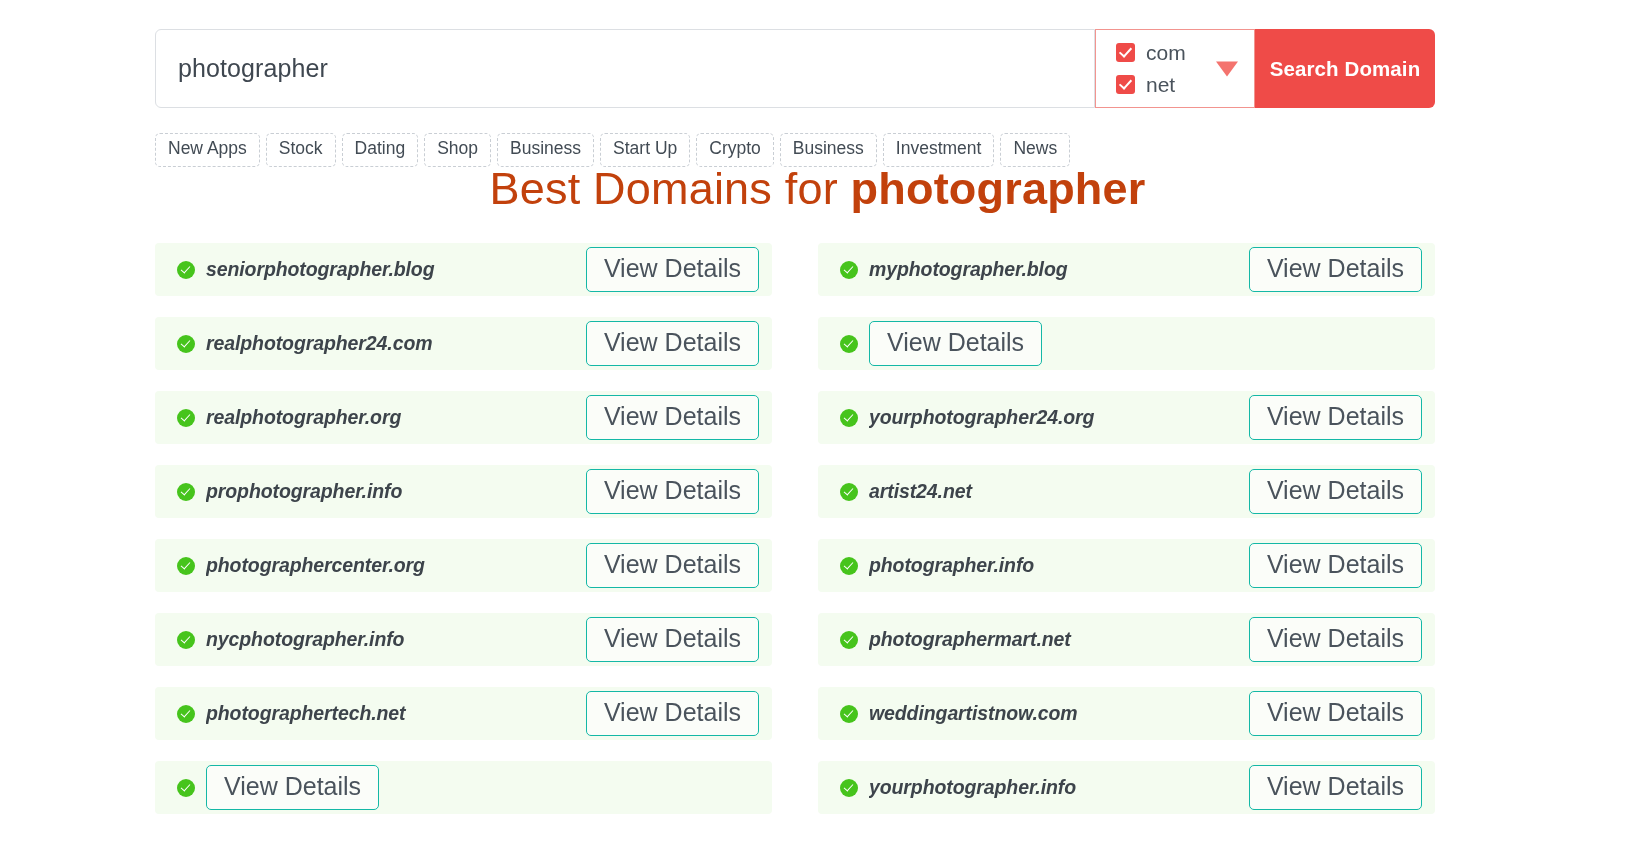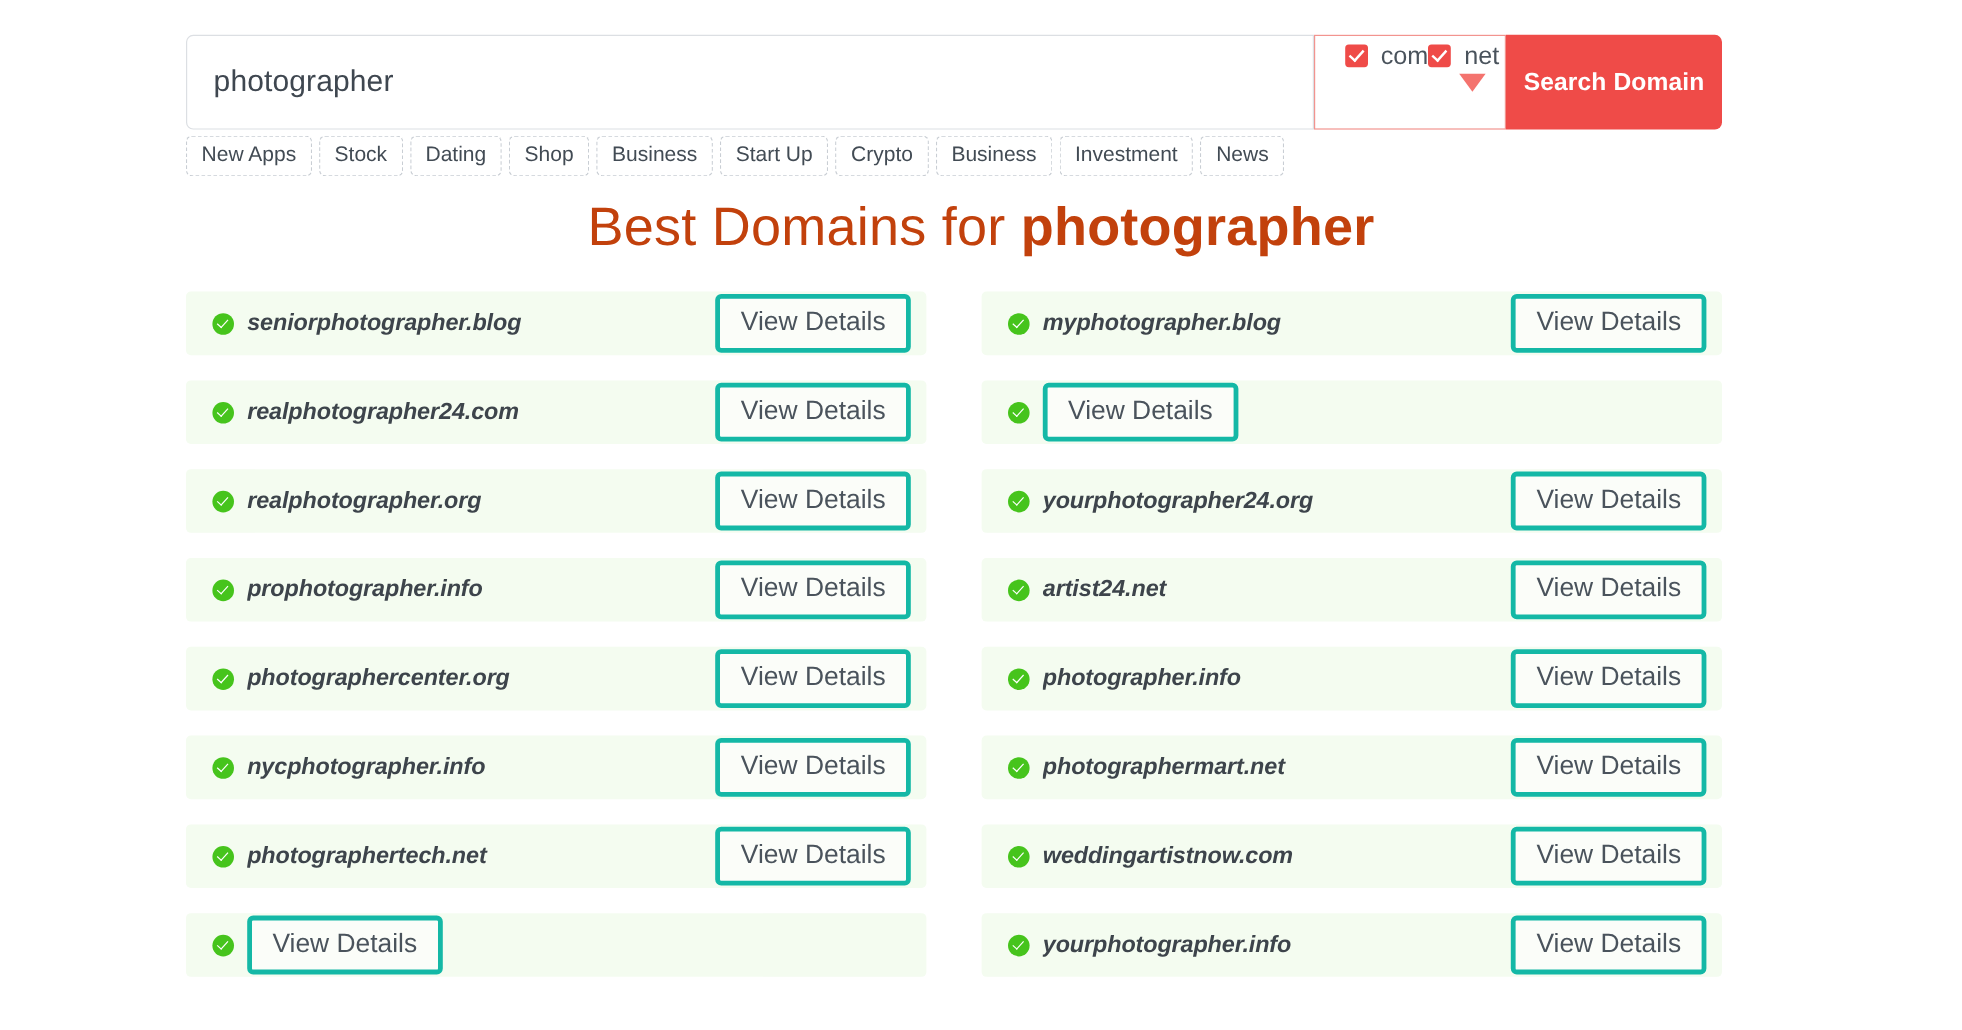--- a/index.html
+++ b/index.html
@@ -45,21 +45,21 @@
   }
   .search-input::placeholder { color: #9aa2ab; }
 
   .tld-box {
     position: relative;
     width: 160px;
     flex: 0 0 160px;
     border: 1px solid #f2948f;
     background: #ffffff;
     display: flex;
-    flex-direction: row;
+    flex-direction: column;
     justify-content: center;
     padding: 0 0 0 20px;
     cursor: pointer;
   }
 
   .tld-row {
     display: flex;
     align-items: center;
     height: 32px;
     gap: 11px;
@@ -129,20 +129,21 @@
     border: 1px dashed #c9ced4;
     border-radius: 5px;
     background: #ffffff;
     color: #424b54;
     font-size: 17.5px;
     padding: 3px 12px 5px 12px;
     line-height: 1.35;
     cursor: pointer;
     white-space: nowrap;
     font-family: "Liberation Sans", sans-serif;
+    margin-top: 20px;
   }
 
   
   .heading {
     position: absolute;
     left: 0;
     right: 0;
     top: 163px;
     text-align: center;
     font-family: Liberation Sans, sans-serif;
@@ -200,26 +201,26 @@
     color: #3d444b;
     letter-spacing: -0.1px;
     flex: 1 1 auto;
     white-space: nowrap;
     overflow: hidden;
     font-style: italic;
   }
 
   .details-btn {
     flex: 0 0 auto;
-    border: 4px solid #14b8a6;
+    border: 1px solid #14b8a6;
     background: #fbfdf9;
     border-radius: 5px;
     color: #4a535c;
     font-family: "Liberation Sans", sans-serif;
-    font-size: 22px;
+    font-size: 25px;
     padding: 7px 17px 9px 17px;
     cursor: pointer;
     line-height: 1.1;
     white-space: nowrap;
   }
 </style>
 </head>
 <body>
 
 <div class="page">

